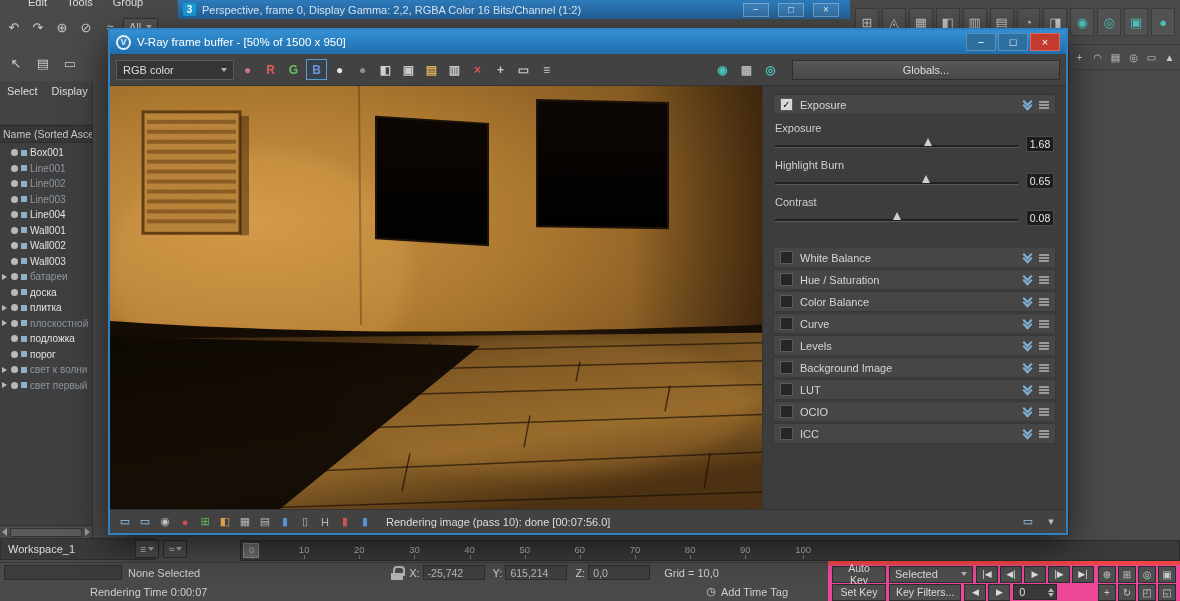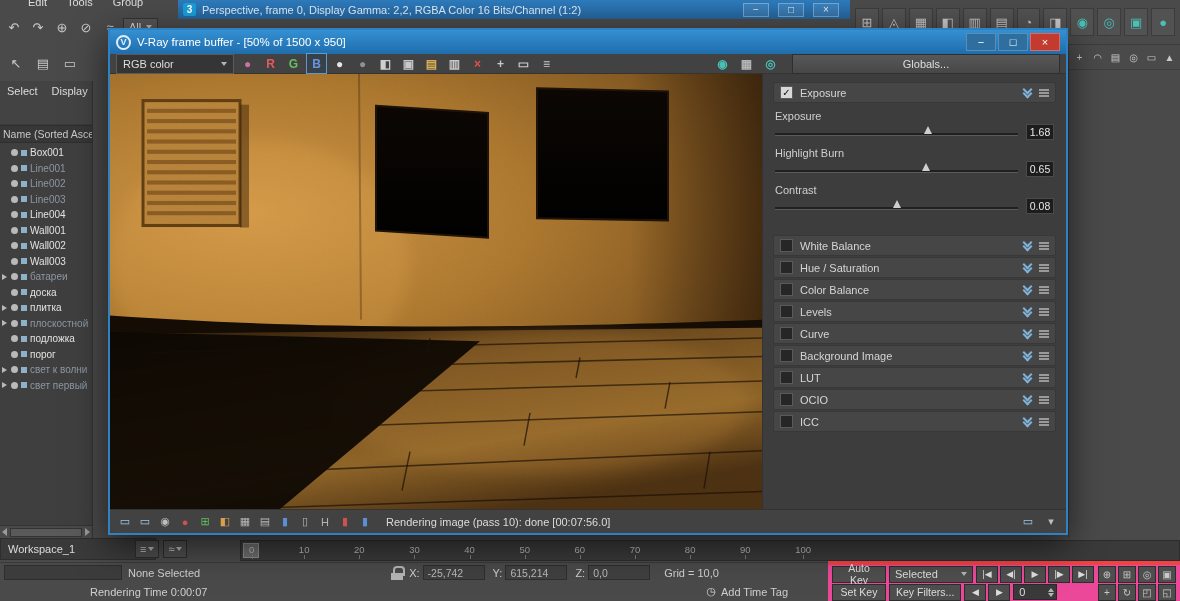--- a/index.html
+++ b/index.html
@@ -47,21 +47,21 @@
   .scroll-thumb { flex:1; height:9px; margin:0 3px; background:#5a5a5a; border:1px solid #333; }
 
   
   .vfb { position:absolute; left:108px; top:28px; width:960px; height:507px; background:#3f3f3f; border:2px solid #2e82c4; box-shadow:0 10px 34px rgba(0,0,0,.6); z-index:10; display:flex; flex-direction:column; }
   .vfb-titlebar { height:24px; background:linear-gradient(#3490d2,#1f6dad); display:flex; align-items:center; gap:6px; padding:0 6px; flex:0 0 auto; }
   .vfb-logo { width:15px; height:15px; border-radius:50%; border:2px solid #e3edf6; color:#e3edf6; font-size:9px; font-weight:bold; display:flex; align-items:center; justify-content:center; flex:0 0 auto; }
   .vfb-title { color:#fff; font-size:11.5px; white-space:nowrap; }
   .vfb-btns { margin-left:auto; display:flex; gap:2px; }
   .vfb-btn { width:30px; height:18px; display:flex; align-items:center; justify-content:center; color:#fff; background:#2f6f9f; border:1px solid #5590bb; font-size:11px; }
   .vfb-btn.close { background:#c23b2e; border-color:#d86a5f; }
-  .vfb-toolbar { height:20px; background:#424242; border-bottom:1px solid #343434; display:flex; align-items:center; gap:3px; padding:0 6px; flex:0 0 auto; }
+  .vfb-toolbar { height:32px; background:#424242; border-bottom:1px solid #343434; display:flex; align-items:center; gap:3px; padding:0 6px; flex:0 0 auto; }
   .channel-dd { width:118px; height:20px; background:#353535; border:1px solid #5a5a5a; display:flex; align-items:center; gap:4px; padding:0 6px; color:#ddd; }
   .channel-dd .dd-arrow { margin-left:auto; }
   .vfb-tb-icon { width:21px; height:21px; display:flex; align-items:center; justify-content:center; font-size:12px; font-weight:bold; }
   .vfb-tb-icon.active { border:1px solid #5b9bd0; background:#37414a; }
   .vfb-tb-right { margin-left:auto; display:flex; gap:3px; }
   .globals-btn { width:268px; height:20px; background:linear-gradient(#585858,#474747); border:1px solid #2f2f2f; color:#ddd; display:flex; align-items:center; justify-content:center; margin-left:8px; font-size:11px; }
   .vfb-main { flex:1; display:flex; min-height:0; }
   .vfb-render { width:652px; background:#000; position:relative; overflow:hidden; flex:0 0 auto; }
   .vfb-render svg { display:block; }
   .vfb-panel { flex:1; background:#3d3d3d; border-left:1px solid #333; padding:8px 10px 0 10px; overflow:hidden; }
@@ -757,28 +757,28 @@
 
             <div class="section-row">
               <span class="cbox"></span>
               <span class="sec-label">Color Balance</span>
               <span class="sec-chev"></span>
               <span class="sec-menu"></span>
             </div>
 
             <div class="section-row">
               <span class="cbox"></span>
-              <span class="sec-label">Levels</span>
+              <span class="sec-label">Curve</span>
               <span class="sec-chev"></span>
               <span class="sec-menu"></span>
             </div>
 
             <div class="section-row">
               <span class="cbox"></span>
-              <span class="sec-label">Curve</span>
+              <span class="sec-label">Levels</span>
               <span class="sec-chev"></span>
               <span class="sec-menu"></span>
             </div>
 
             <div class="section-row">
               <span class="cbox"></span>
               <span class="sec-label">Background Image</span>
               <span class="sec-chev"></span>
               <span class="sec-menu"></span>
             </div>

